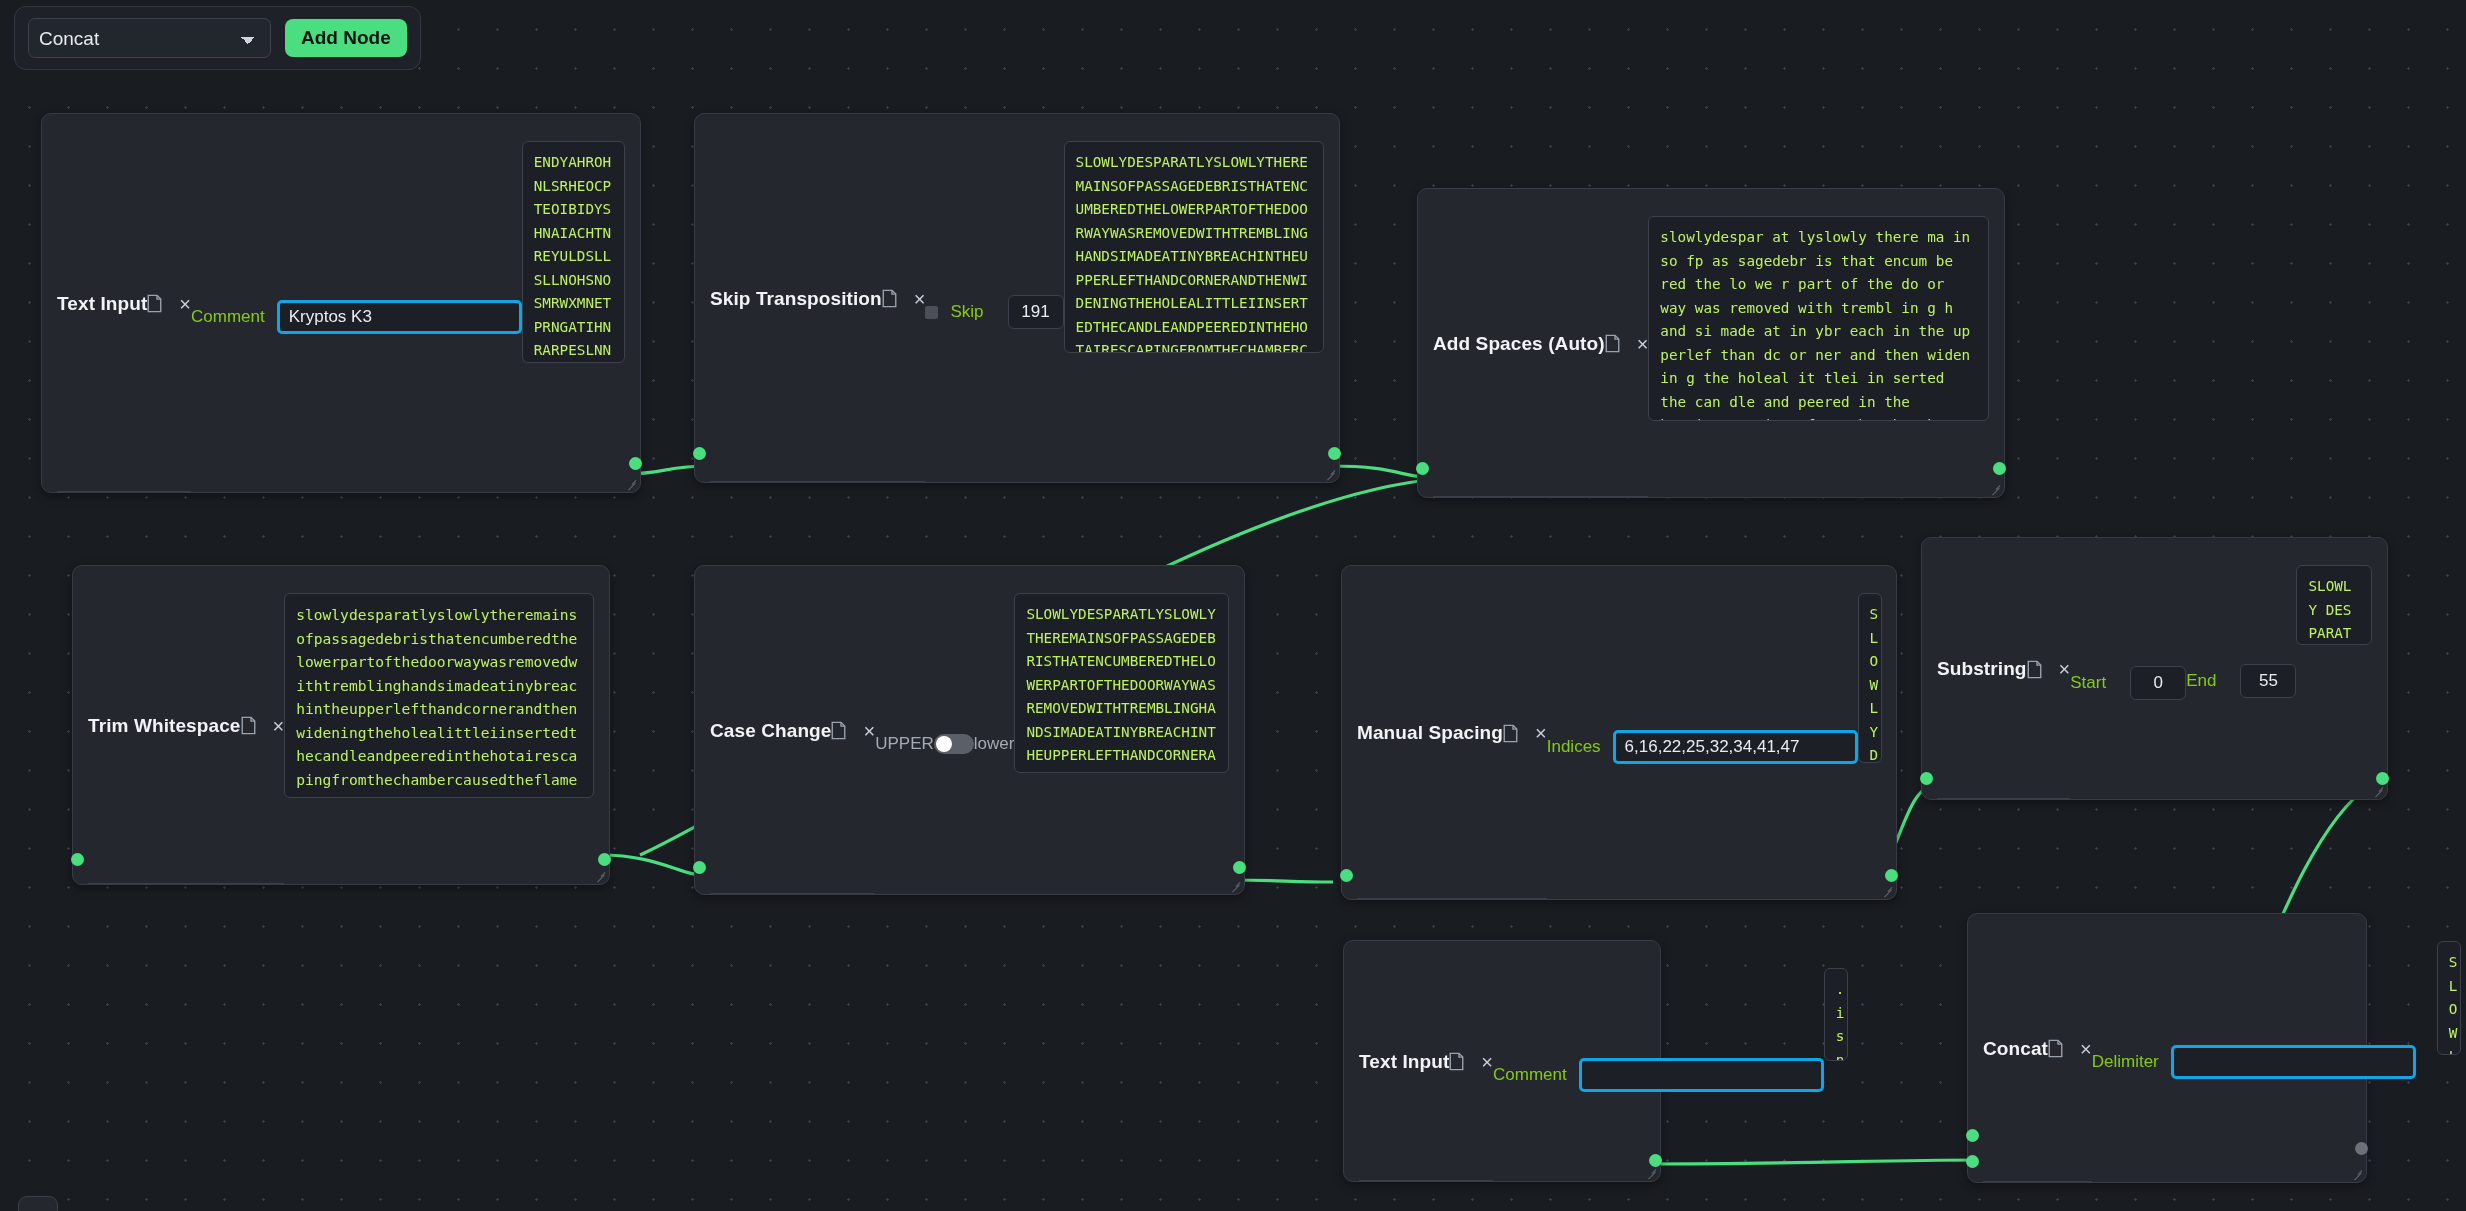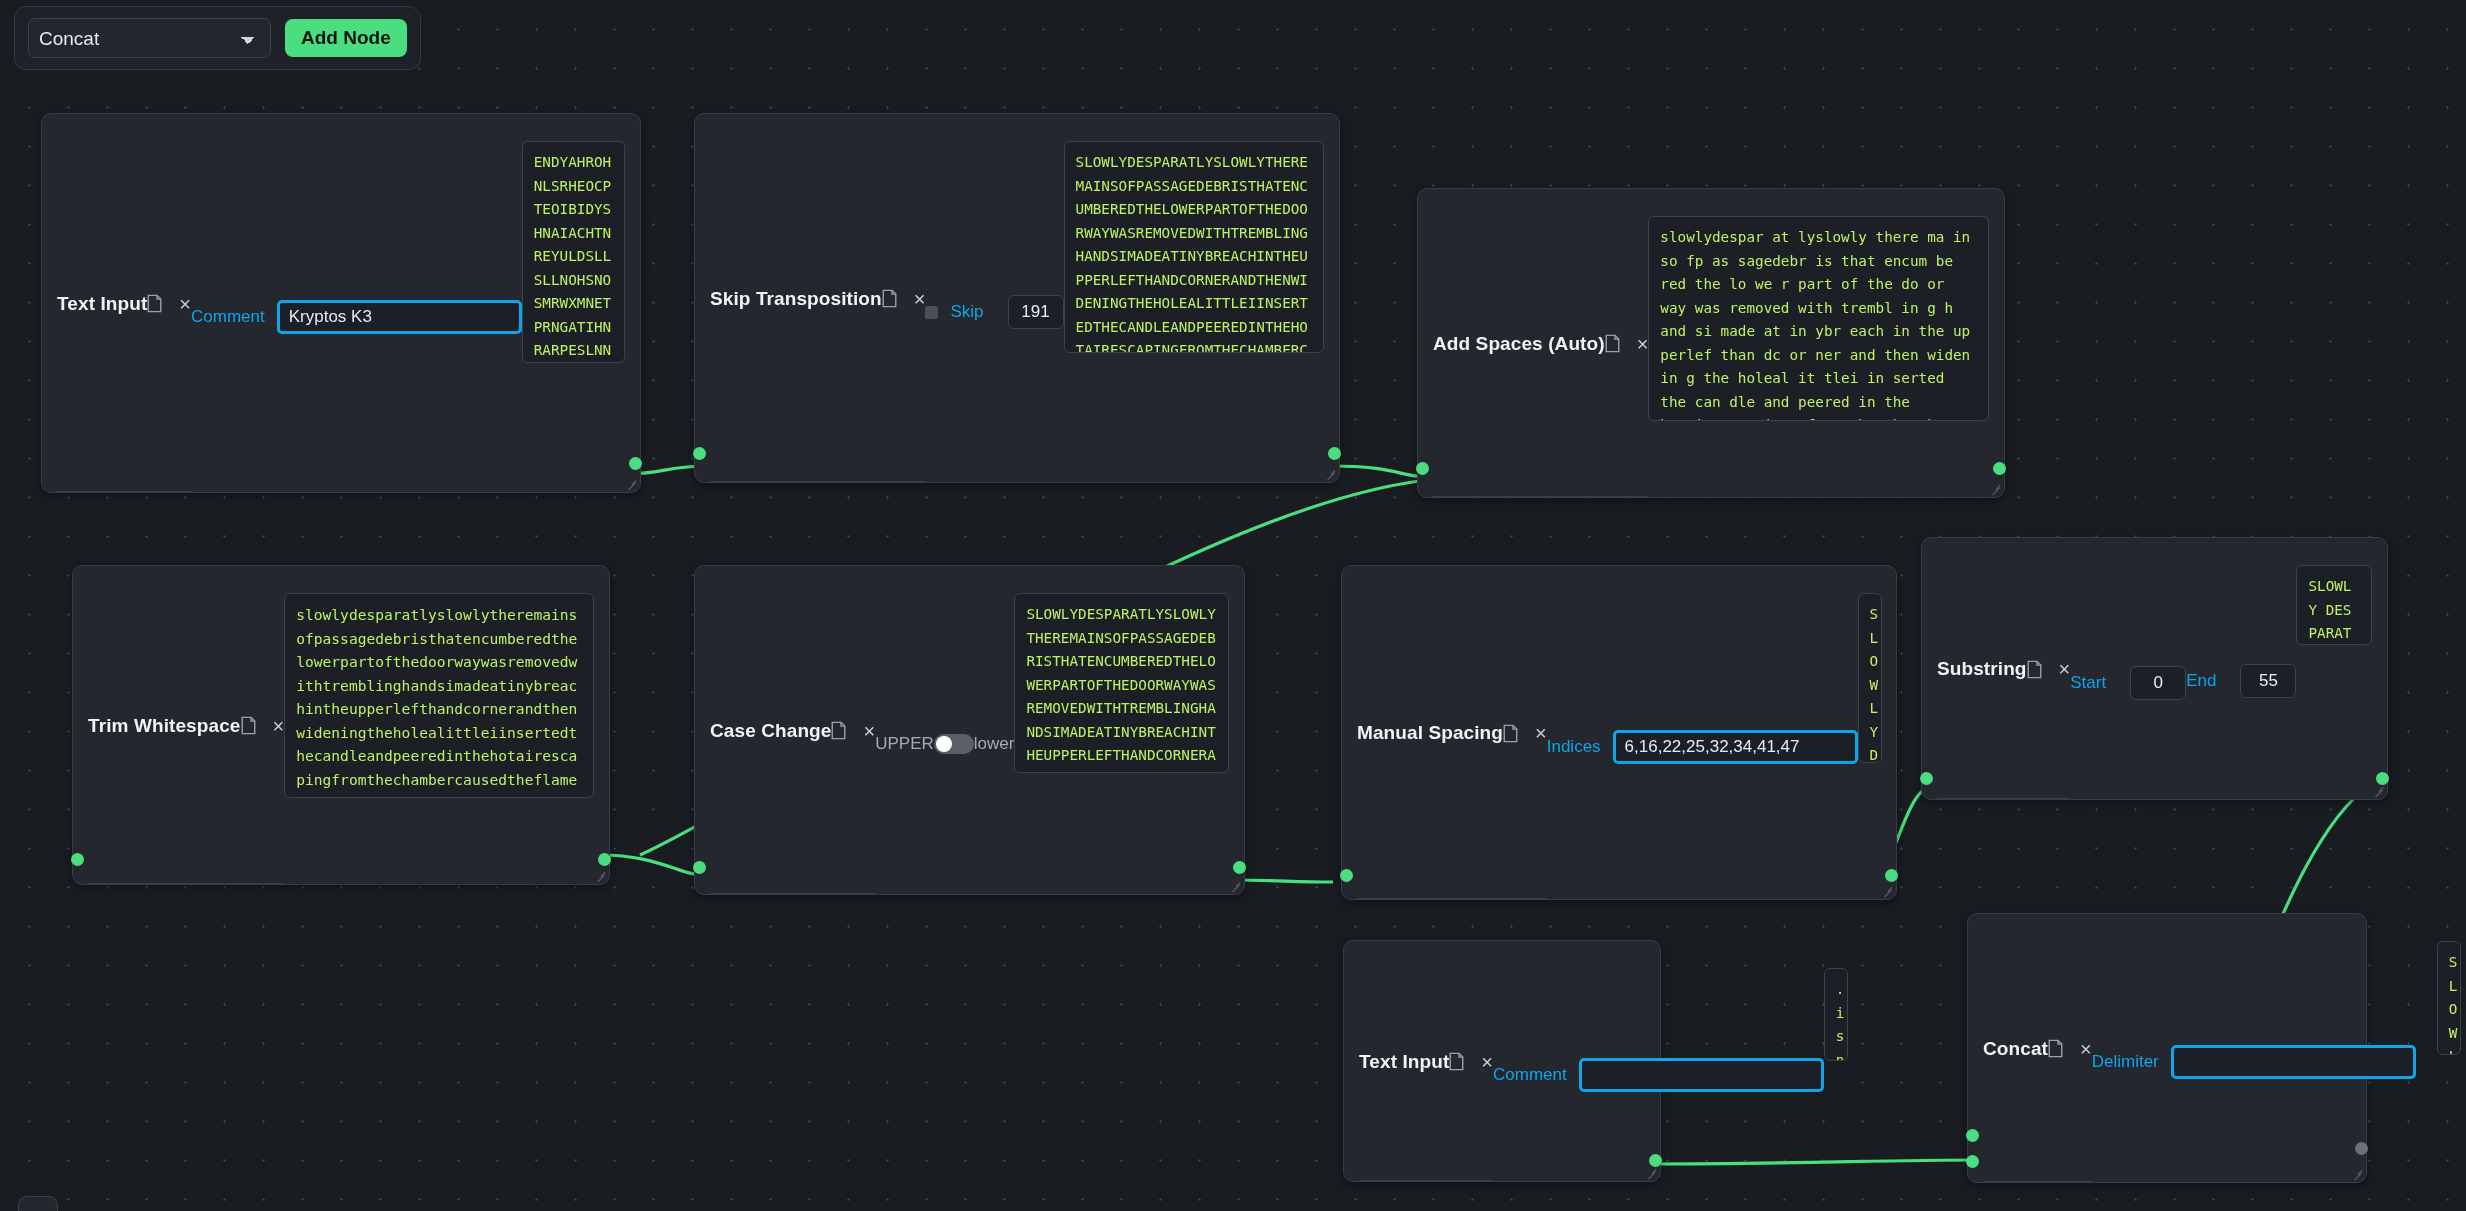--- a/index.html
+++ b/index.html
@@ -85,21 +85,21 @@
   .close-icon {
     color: #c9cfd9; font-size: 20px; line-height: 14px;
     cursor: pointer; font-family: "Liberation Sans", sans-serif;
   }
 
   .row {
     display: flex; align-items: center;
     margin-top: 15px; gap: 12px;
   }
   .row-label {
-    color: #0ea5e9; font-size: 17px; white-space: nowrap;
+    color: #84cc16; font-size: 17px; white-space: nowrap;
   }
   .text-field {
     flex: 1; height: 34px;
     background: #1c1f25;
     border: 3px solid #0ea5e9;
     border-radius: 5px;
     color: #e9ecf2;
     font-size: 17px;
     font-family: "Liberation Sans", sans-serif;
     padding: 0 9px;

